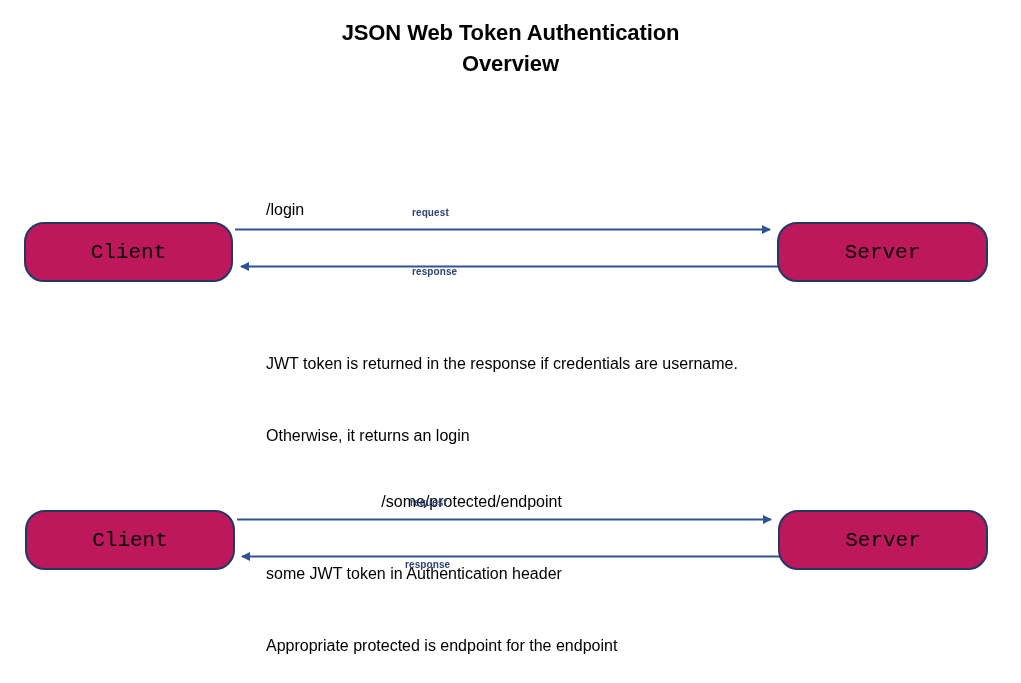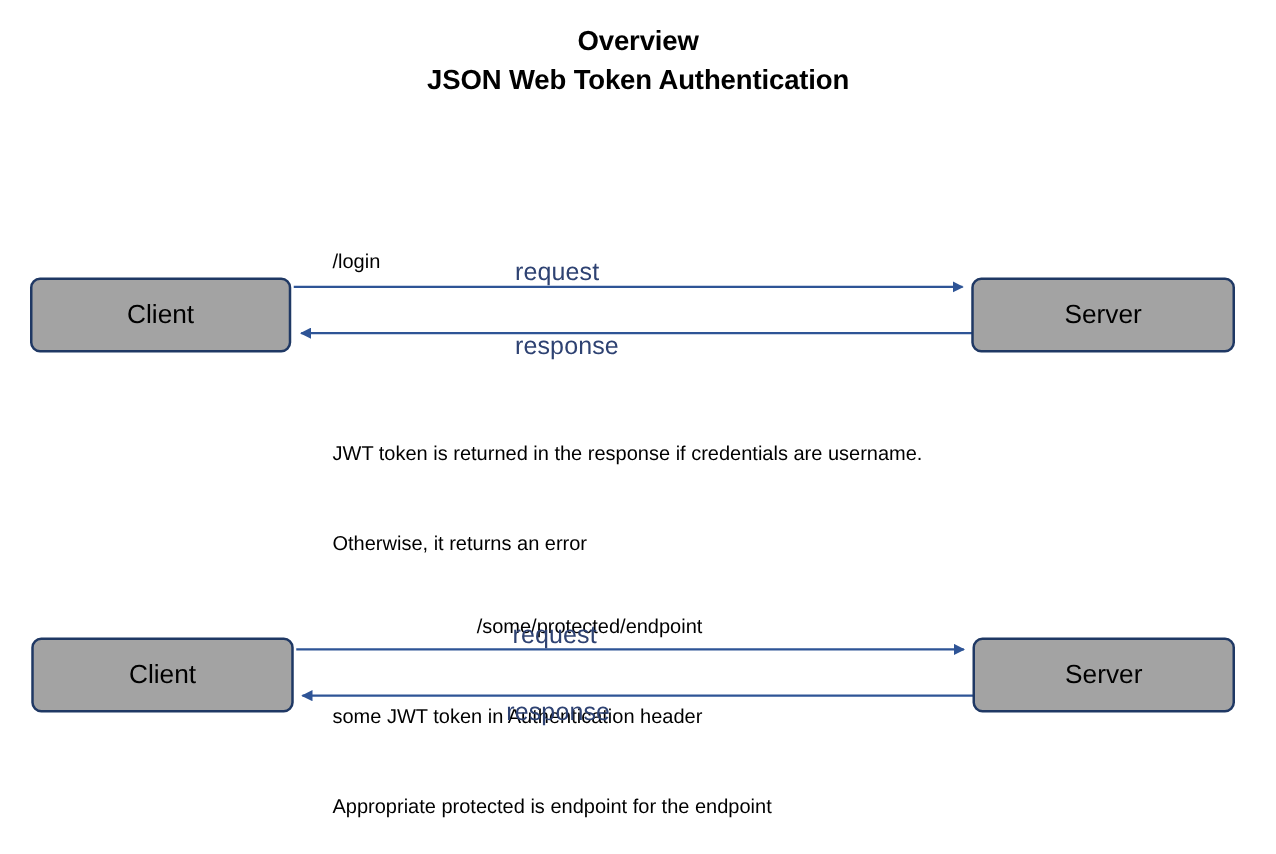--- a/index.html
+++ b/index.html
@@ -33,48 +33,49 @@
     font-weight: bold;
     line-height: 31px;
     letter-spacing: -0.1px;
   }
   .title-line { display: block; }
 
   
   .node {
     position: absolute;
     box-sizing: border-box;
-    background: #a3a3a3;
+    background: #be185d;
     border: 2px solid #1F3864;
-    border-radius: 8px;
+    border-radius: 20px;
     display: flex;
     align-items: center;
     justify-content: center;
     font-size: 21px;
     color: #000000;
+    font-family: Liberation Mono, monospace;
   }
   .node-label { pointer-events: none; }
 
   #client-1 { left: 24px;  top: 222px; width: 209px; height: 60px; }
   #server-1 { left: 777px; top: 222px; width: 211px; height: 60px; }
   #client-2 { left: 25px;  top: 510px; width: 210px; height: 60px; }
   #server-2 { left: 778px; top: 510px; width: 210px; height: 60px; }
 
   
   .arrow-svg {
     position: absolute;
     overflow: visible;
   }
   #arrows-1 { left: 0; top: 0; width: 1021px; height: 683px; }
 
   
   .arrow-label {
     position: absolute;
-    font-size: 20px;
-    font-weight: normal;
+    font-size: 10px;
+    font-weight: bold;
     color: #2E4272;
     white-space: nowrap;
     letter-spacing: 0.1px;
   }
   #label-request-1  { left: 412px; top: 207px; }
   #label-response-1 { left: 412px; top: 266px; }
   #label-request-2  { left: 410px; top: 497px; }
   #label-response-2 { left: 405px; top: 559px; }
 
   
@@ -92,22 +93,22 @@
   #text-jwt-ret   { left: 266px; top: 304px; }
   #text-endpoint  { left: 266px; top: 442px; text-align: right; }
   #text-approp    { left: 266px; top: 586px; }
 </style>
 </head>
 <body>
 
 <div class="canvas">
 
   <div class="title">
+    <span class="title-line">JSON Web Token Authentication</span>
     <span class="title-line">Overview</span>
-    <span class="title-line">JSON Web Token Authentication</span>
   </div>
 
   <svg id="arrows-1" class="arrow-svg" viewBox="0 0 1021 683" xmlns="http://www.w3.org/2000/svg">
     <defs>
       <marker id="ahead-right" markerWidth="9" markerHeight="9" refX="8" refY="4.5" orient="auto" markerUnits="userSpaceOnUse">
         <path d="M0,0 L9,4.5 L0,9 z" fill="#2E5496"></path>
       </marker>
       <marker id="ahead-left" markerWidth="9" markerHeight="9" refX="8" refY="4.5" orient="auto" markerUnits="userSpaceOnUse">
         <path d="M0,0 L9,4.5 L0,9 z" fill="#2E5496"></path>
       </marker>
@@ -131,21 +132,21 @@
 
   <div class="node" id="client-1">
     <span class="node-label">Client</span>
   </div>
   <div class="node" id="server-1">
     <span class="node-label">Server</span>
   </div>
 
   <div class="text-block" id="text-jwt-ret">
     <span class="ln"><span class="b">JWT token</span><span> is returned in the response if credentials are username.</span></span>
-    <span class="ln">Otherwise, it returns an error</span>
+    <span class="ln">Otherwise, it returns an login</span>
   </div>
 
   <div class="text-block" id="text-endpoint">
     <span class="ln b">/some/protected/endpoint</span>
     <span class="ln"><span>some </span><span class="b">JWT token</span><span> in Authentication header</span></span>
   </div>
 
   <div class="arrow-label" id="label-request-2">request</div>
   <div class="arrow-label" id="label-response-2">response</div>
 

